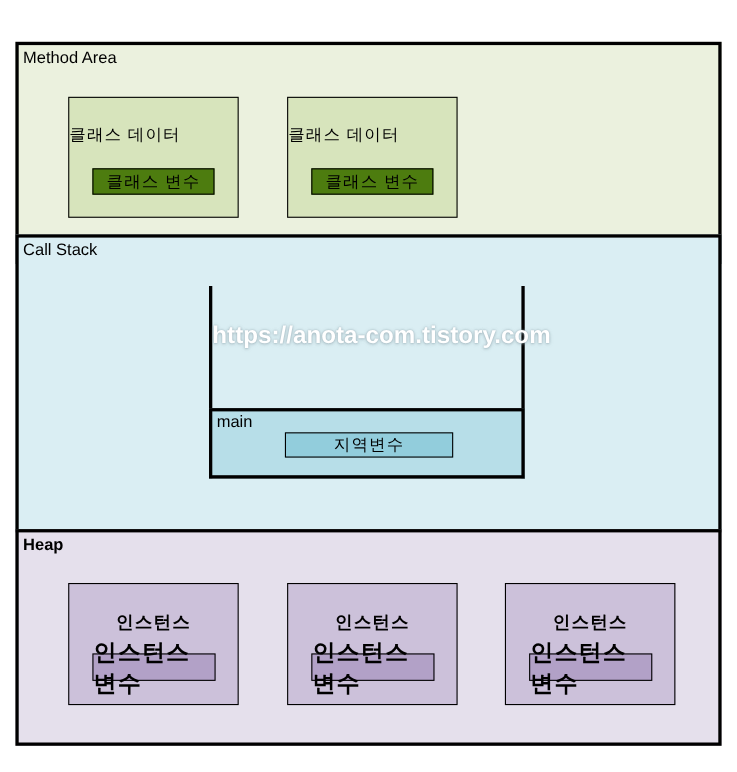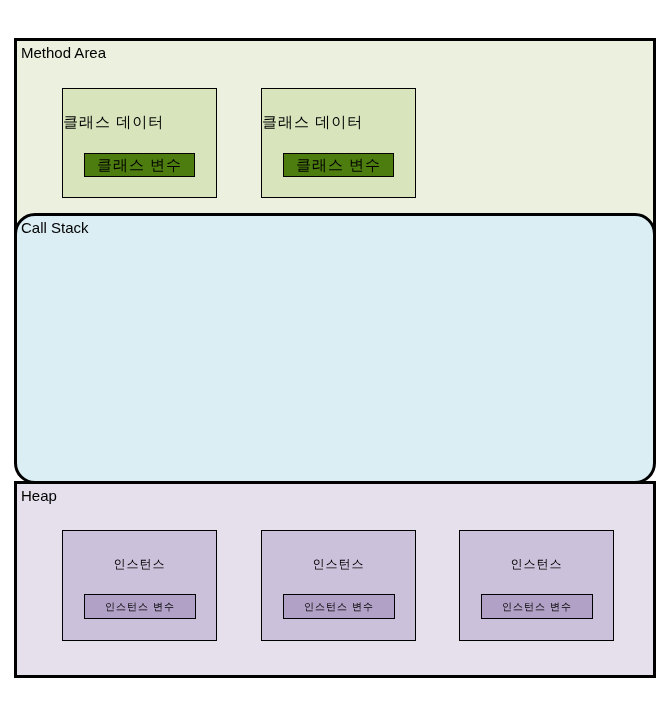--- a/index.html
+++ b/index.html
@@ -56,21 +56,21 @@
     background: #4d7c0f;
     border: 1.5px solid #000000;
     box-sizing: border-box;
     display: flex;
     align-items: center;
     justify-content: center;
     font-size: 15px;
     letter-spacing: 1px;
   }
   
-  .sec-callstack { top: 213px; height: 271px; background: #daeef3; border-radius: 21px; }
+  .sec-callstack { top: 213px; height: 271px; background: #daeef3; }
   .stack-bucket {
     position: absolute;
     left: 173px; 
     top: 44px;   
     width: 287px;
     height: 175px;
     border-left: 3px solid #000000;
     border-right: 3px solid #000000;
     border-bottom: 3px solid #000000;
     box-sizing: border-box;
@@ -113,52 +113,52 @@
     background: #92cddc;
     border: 1.5px solid #000000;
     box-sizing: border-box;
     display: flex;
     align-items: center;
     justify-content: center;
     font-size: 15px;
     letter-spacing: 1px;
   }
   
-  .sec-heap { top: 481px; height: 197px; background: #e5e0ec; }
+  .sec-heap { top: 481px; height: 197px; background: #e5e0ec; font-weight: bold; }
   .instance-box {
     position: absolute;
     top: 46px; 
     width: 155px;
     height: 111px;
     background: #ccc1da;
     border: 1.5px solid #000000;
     box-sizing: border-box;
   }
   .instance-box .box-title {
     position: absolute;
     top: 25px;
     left: 0;
     width: 100%;
     text-align: center;
-    font-size: 12px;
+    font-size: 16px;
     letter-spacing: 1px;
   }
   .instance-box .var-box {
     position: absolute;
     left: 21px;
     top: 63px;
     width: 112px;
     height: 25px;
     background: #b2a1c7;
     border: 1.5px solid #000000;
     box-sizing: border-box;
     display: flex;
     align-items: center;
     justify-content: center;
-    font-size: 10px;
+    font-size: 21px;
     letter-spacing: 1px;
   }
   .pos-1 { left: 45px; }   
   .pos-2 { left: 244px; }  
   .pos-3 { left: 442px; }  
 </style>
 </head>
 <body>
 
 <div class="canvas">
@@ -177,20 +177,30 @@
       <div class="box-title">클래스 데이터</div>
       <div class="var-box">
         <span>클래스 변수</span>
       </div>
     </div>
   </div>
 
   <div class="section sec-callstack">
     <div class="section-label">Call Stack</div>
 
+    <div class="stack-bucket">
+      <div class="watermark">https://anota-com.tistory.com</div>
+
+      <div class="stack-frame">
+        <div class="frame-name">main</div>
+        <div class="local-var-box">
+          <span>지역변수</span>
+        </div>
+      </div>
+    </div>
   </div>
 
   <div class="section sec-heap">
     <div class="section-label">Heap</div>
 
     <div class="instance-box pos-1">
       <div class="box-title">인스턴스</div>
       <div class="var-box">
         <span>인스턴스 변수</span>
       </div>

